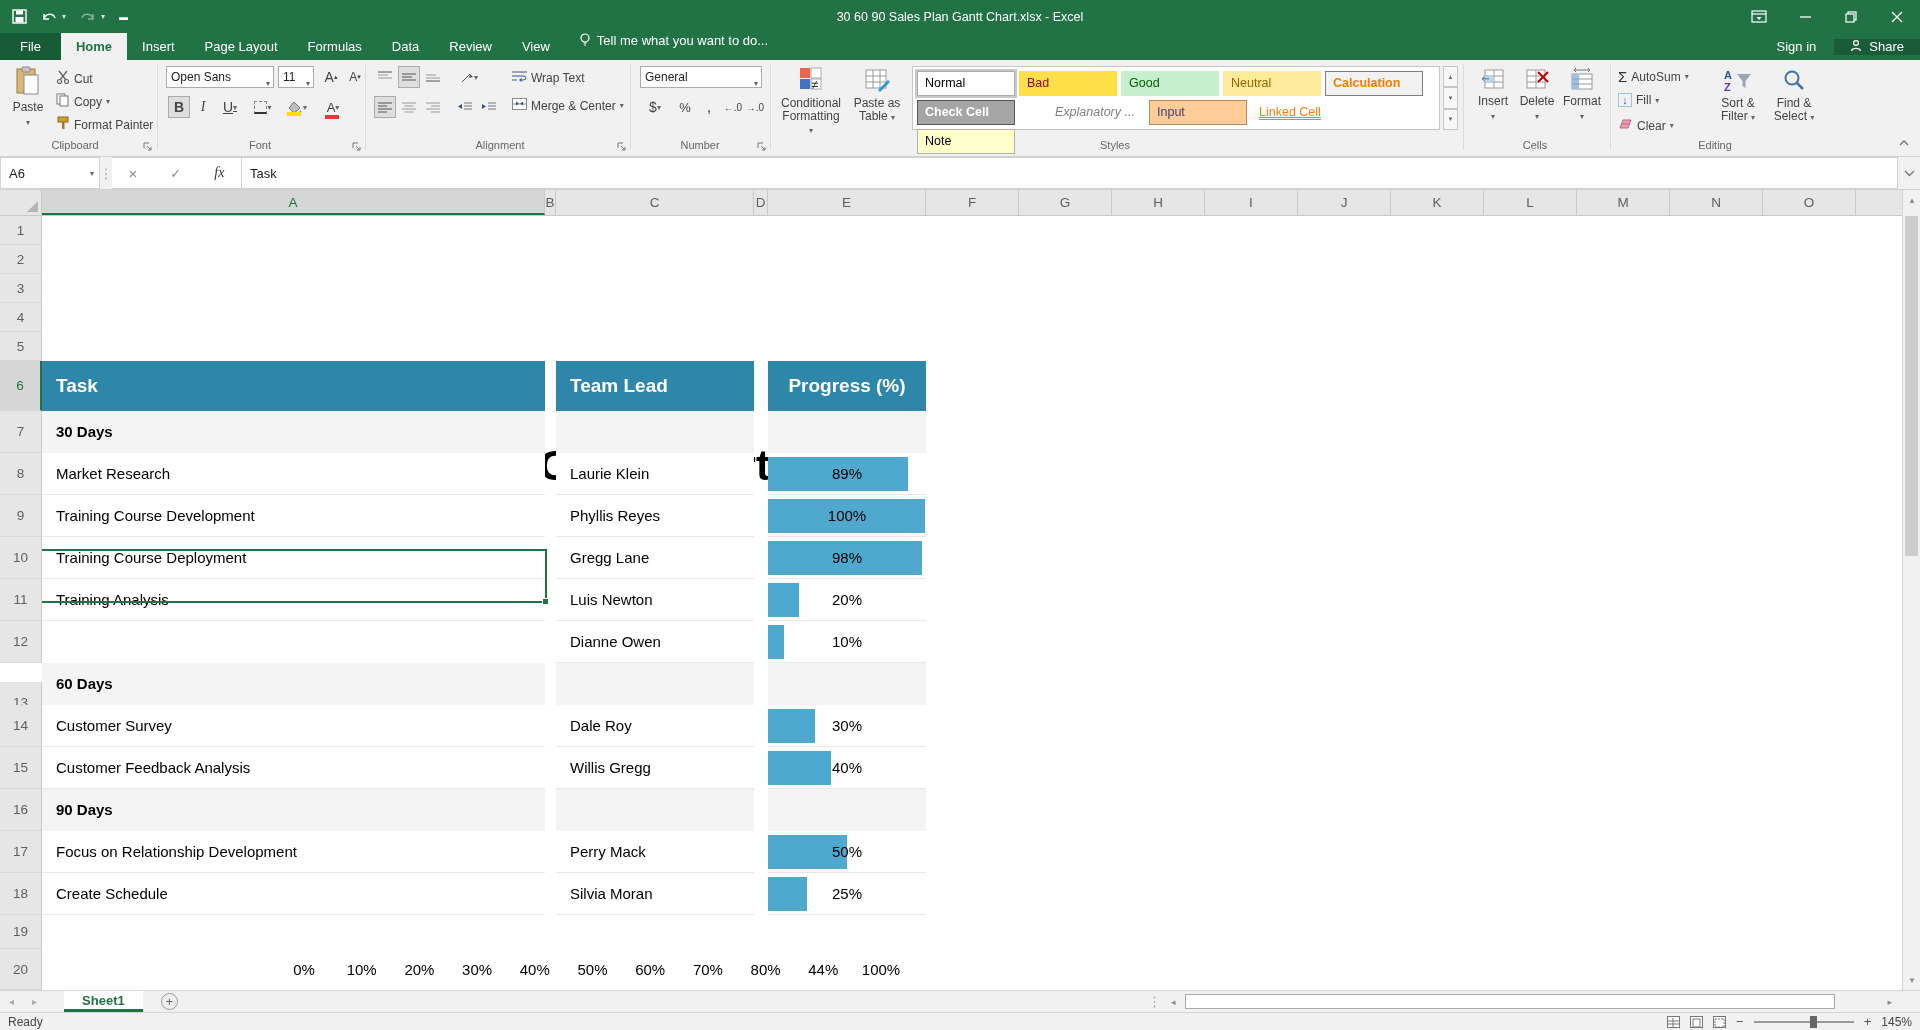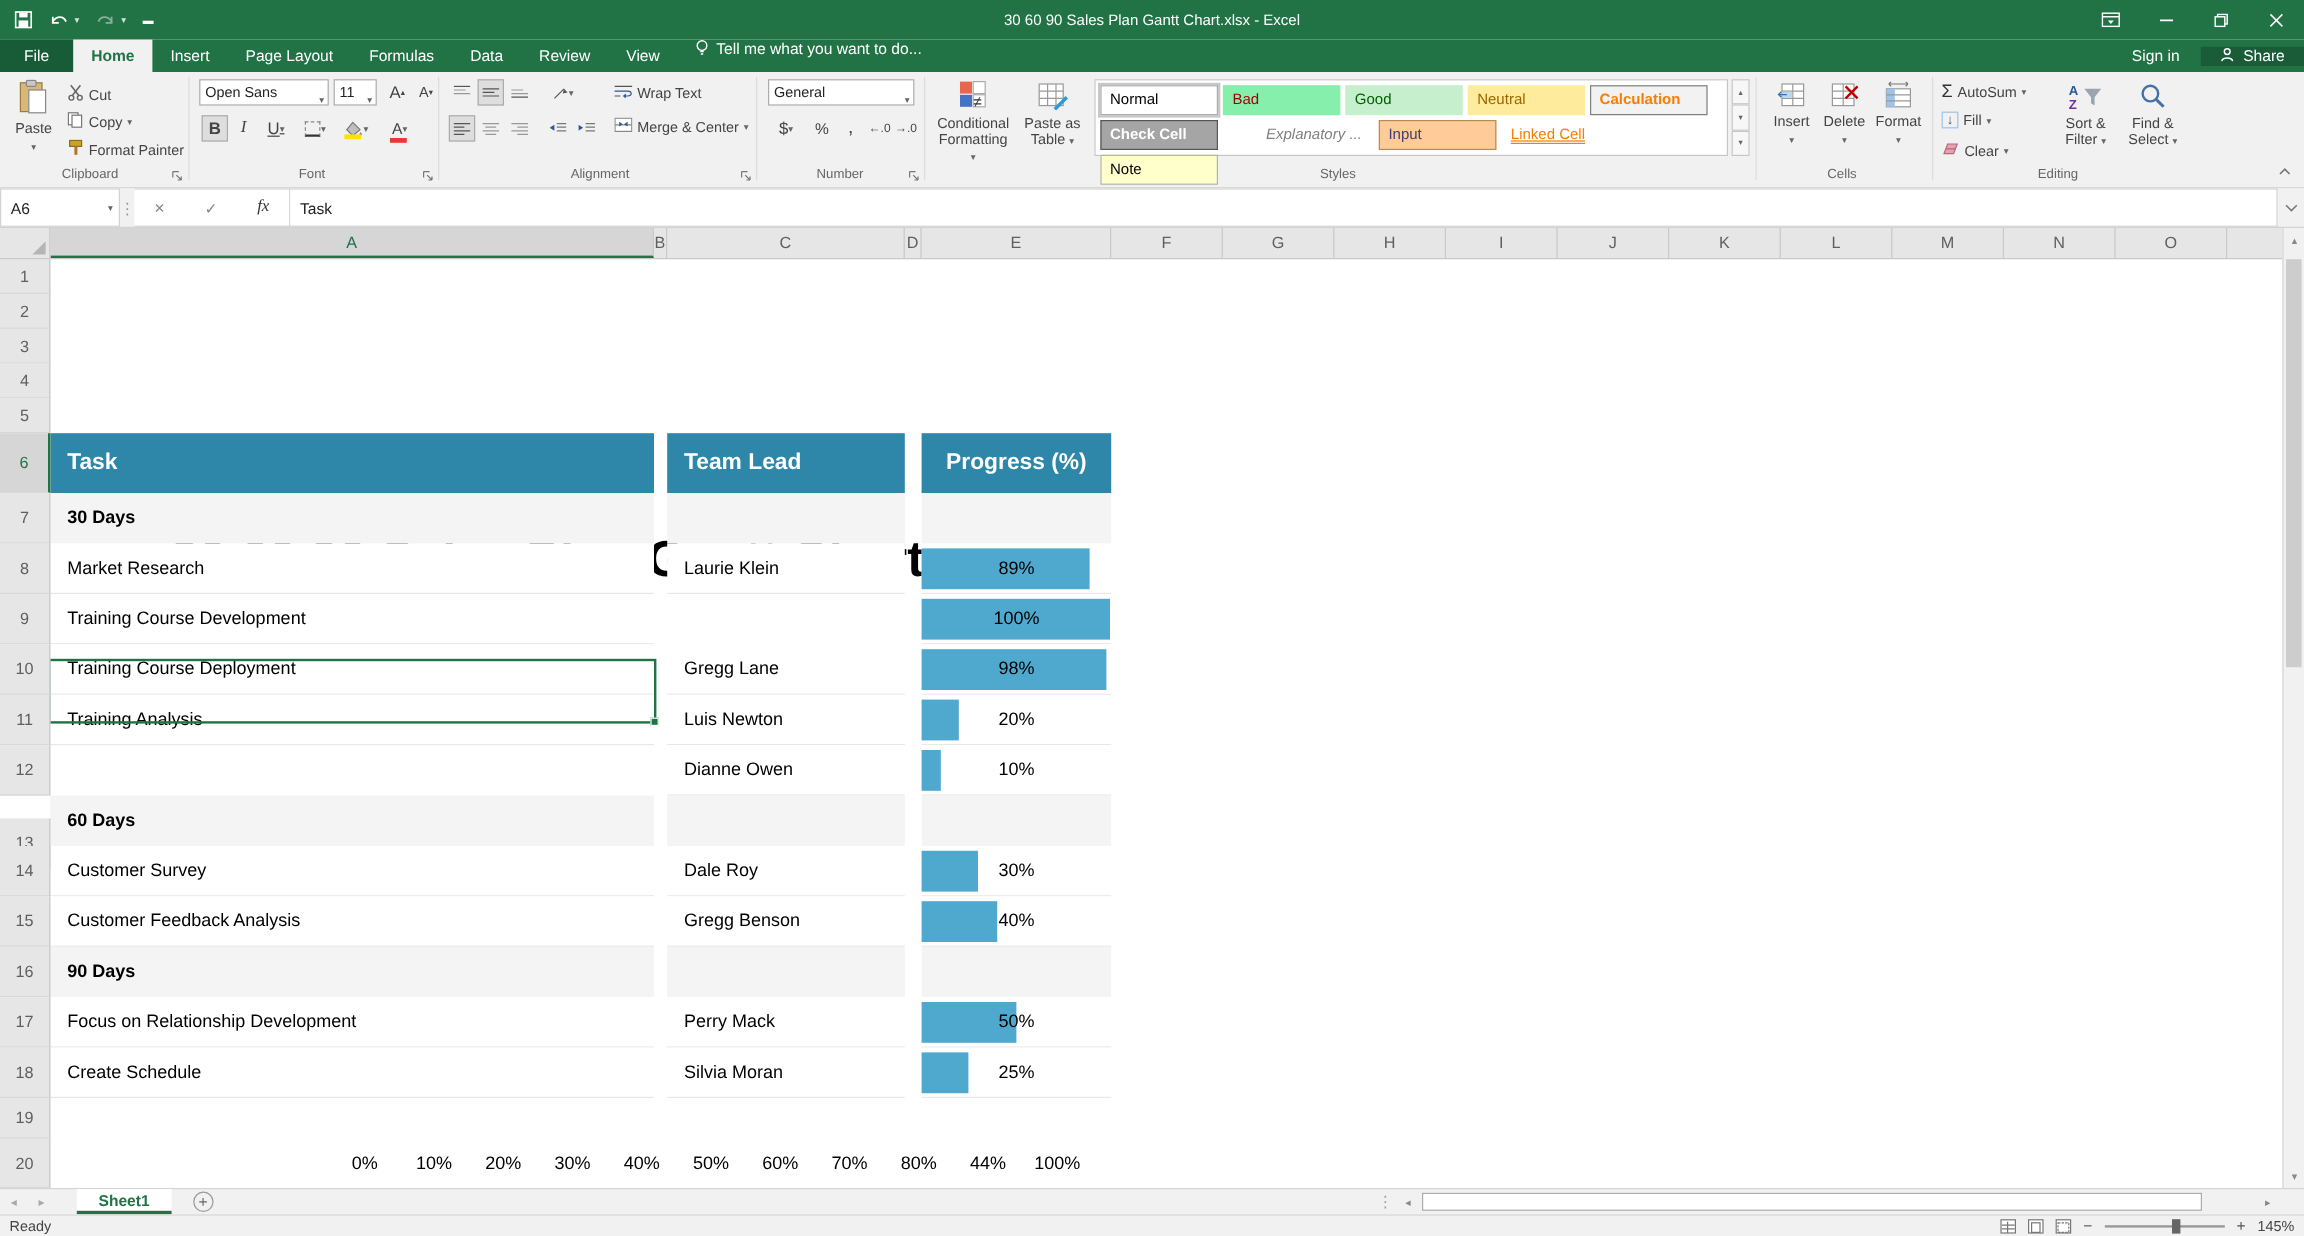--- a/index.html
+++ b/index.html
@@ -387,21 +387,21 @@
           <line x1="2" y1="10" x2="22" y2="10" stroke="#999"></line>
           <line x1="2" y1="16" x2="22" y2="16" stroke="#999"></line>
           <line x1="9" y1="4" x2="9" y2="22" stroke="#999"></line>
           <line x1="16" y1="4" x2="16" y2="22" stroke="#999"></line>
           <path d="M14 24 L24 14 L26 16 L16 26 Z" fill="#2B9BD7"></path>
         </svg></span>
     <span class="two-line"><span>Paste as</span><br><span>Table</span> <span class="caret">▾</span></span>
   </div>
   <div id="style-gallery">
       <div class="chip" style="background: rgb(255, 255, 255); color: rgb(0, 0, 0); position: relative; border: 1px solid rgb(172, 172, 172); box-shadow: rgb(200, 200, 200) 0px 0px 0px 2px;">Normal</div>
-      <div class="chip" style="background: #86efac; color: rgb(156, 0, 6); position: relative;">Bad</div>
+      <div class="chip" style="background: #fde047; color: rgb(156, 0, 6); position: relative;">Bad</div>
       <div class="chip" style="background: rgb(198, 239, 206); color: rgb(0, 97, 0); position: relative;">Good</div>
       <div class="chip" style="background: rgb(255, 235, 156); color: rgb(156, 101, 0); position: relative;">Neutral</div>
       <div class="chip" style="background: rgb(242, 242, 242); color: rgb(250, 125, 0); position: relative; border: 1px solid rgb(127, 127, 127); font-weight: bold;">Calculation</div>
       <div class="chip" style="background: rgb(165, 165, 165); color: rgb(255, 255, 255); position: relative; border: 1px solid rgb(86, 86, 86); font-weight: bold;">Check Cell</div>
       <div class="chip" style="background: rgb(255, 255, 255); color: rgb(127, 127, 127); position: relative; font-style: italic; margin-left: 28px;">Explanatory ...</div>
       <div class="chip" style="background: rgb(255, 204, 153); color: rgb(63, 63, 118); position: relative; border: 1px solid rgb(181, 139, 90);">Input</div>
       <div class="chip" style="background: rgb(255, 255, 255); color: rgb(250, 125, 0); position: relative; text-decoration: underline double;">Linked Cell</div>
       <div class="chip" style="background: rgb(255, 255, 204); color: rgb(0, 0, 0); position: relative; border: 1px solid rgb(178, 178, 178);">Note</div>
     </div>
   <div class="gal-scroll">
@@ -518,20 +518,21 @@
       <div class="thcell ctr" style="left: 768px; width: 158px; top: 171px; height: 50px; line-height: 50px;">Progress (%)</div>
       <div class="band" style="left: 42px; width: 503px; top: 221px; height: 42px; line-height: 42px;">30 Days</div>
       <div class="band" style="left: 556px; width: 198px; top: 221px; height: 42px; line-height: 42px;"></div>
       <div class="band" style="left: 768px; width: 158px; top: 221px; height: 42px; line-height: 42px;"></div>
       <div class="cellrow" style="left: 42px; width: 503px; top: 263px; height: 42px; line-height: 41px;">Market Research</div>
       <div class="cellrow" style="left: 556px; width: 198px; top: 263px; height: 42px; line-height: 41px;">Laurie Klein</div>
       <div class="cellrow ctr" style="left: 768px; width: 158px; top: 263px; height: 42px; line-height: 41px;"></div>
       <div class="bar" style="left: 768px; width: 139.73px; top: 267px; height: 34px;"></div>
       <div class="barlabel" style="left: 768px; width: 158px; top: 263px; height: 42px; line-height: 42px;">89%</div>
       <div class="cellrow" style="left: 42px; width: 503px; top: 305px; height: 42px; line-height: 41px;">Training Course Development</div>
+      <div class="cellrow" style="left: 556px; width: 198px; top: 305px; height: 42px; line-height: 41px;">Phyllis Reyes</div>
       <div class="cellrow ctr" style="left: 768px; width: 158px; top: 305px; height: 42px; line-height: 41px;"></div>
       <div class="bar" style="left: 768px; width: 157px; top: 309px; height: 34px;"></div>
       <div class="barlabel" style="left: 768px; width: 158px; top: 305px; height: 42px; line-height: 42px;">100%</div>
       <div class="cellrow" style="left: 556px; width: 198px; top: 347px; height: 42px; line-height: 41px;">Gregg Lane</div>
       <div class="cellrow" style="left: 42px; width: 503px; top: 347px; height: 42px; line-height: 41px;">Training Course Deployment</div>
       <div class="cellrow ctr" style="left: 768px; width: 158px; top: 347px; height: 42px; line-height: 41px;"></div>
       <div class="bar" style="left: 768px; width: 153.86px; top: 351px; height: 34px;"></div>
       <div class="barlabel" style="left: 768px; width: 158px; top: 347px; height: 42px; line-height: 42px;">98%</div>
       <div class="cellrow" style="left: 42px; width: 503px; top: 389px; height: 42px; line-height: 41px;">Training Analysis</div>
       <div class="cellrow" style="left: 556px; width: 198px; top: 389px; height: 42px; line-height: 41px;">Luis Newton</div>
@@ -544,21 +545,21 @@
       <div class="barlabel" style="left: 768px; width: 158px; top: 431px; height: 42px; line-height: 42px;">10%</div>
       <div class="band" style="left: 42px; width: 503px; top: 473px; height: 42px; line-height: 42px;">60 Days</div>
       <div class="band" style="left: 556px; width: 198px; top: 473px; height: 42px; line-height: 42px;"></div>
       <div class="band" style="left: 768px; width: 158px; top: 473px; height: 42px; line-height: 42px;"></div>
       <div class="cellrow" style="left: 42px; width: 503px; top: 515px; height: 42px; line-height: 41px;">Customer Survey</div>
       <div class="cellrow" style="left: 556px; width: 198px; top: 515px; height: 42px; line-height: 41px;">Dale Roy</div>
       <div class="cellrow ctr" style="left: 768px; width: 158px; top: 515px; height: 42px; line-height: 41px;"></div>
       <div class="bar" style="left: 768px; width: 47.1px; top: 519px; height: 34px;"></div>
       <div class="barlabel" style="left: 768px; width: 158px; top: 515px; height: 42px; line-height: 42px;">30%</div>
       <div class="cellrow" style="left: 42px; width: 503px; top: 557px; height: 42px; line-height: 41px;">Customer Feedback Analysis</div>
-      <div class="cellrow" style="left: 556px; width: 198px; top: 557px; height: 42px; line-height: 41px;">Gregg Benson</div>
+      <div class="cellrow" style="left: 556px; width: 198px; top: 557px; height: 42px; line-height: 41px;">Willis Gregg</div>
       <div class="cellrow ctr" style="left: 768px; width: 158px; top: 557px; height: 42px; line-height: 41px;"></div>
       <div class="bar" style="left: 768px; width: 62.8px; top: 561px; height: 34px;"></div>
       <div class="barlabel" style="left: 768px; width: 158px; top: 557px; height: 42px; line-height: 42px;">40%</div>
       <div class="band" style="left: 42px; width: 503px; top: 599px; height: 42px; line-height: 42px;">90 Days</div>
       <div class="band" style="left: 556px; width: 198px; top: 599px; height: 42px; line-height: 42px;"></div>
       <div class="band" style="left: 768px; width: 158px; top: 599px; height: 42px; line-height: 42px;"></div>
       <div class="cellrow" style="left: 42px; width: 503px; top: 641px; height: 42px; line-height: 41px;">Focus on Relationship Development</div>
       <div class="cellrow" style="left: 556px; width: 198px; top: 641px; height: 42px; line-height: 41px;">Perry Mack</div>
       <div class="cellrow ctr" style="left: 768px; width: 158px; top: 641px; height: 42px; line-height: 41px;"></div>
       <div class="bar" style="left: 768px; width: 78.5px; top: 645px; height: 34px;"></div>

